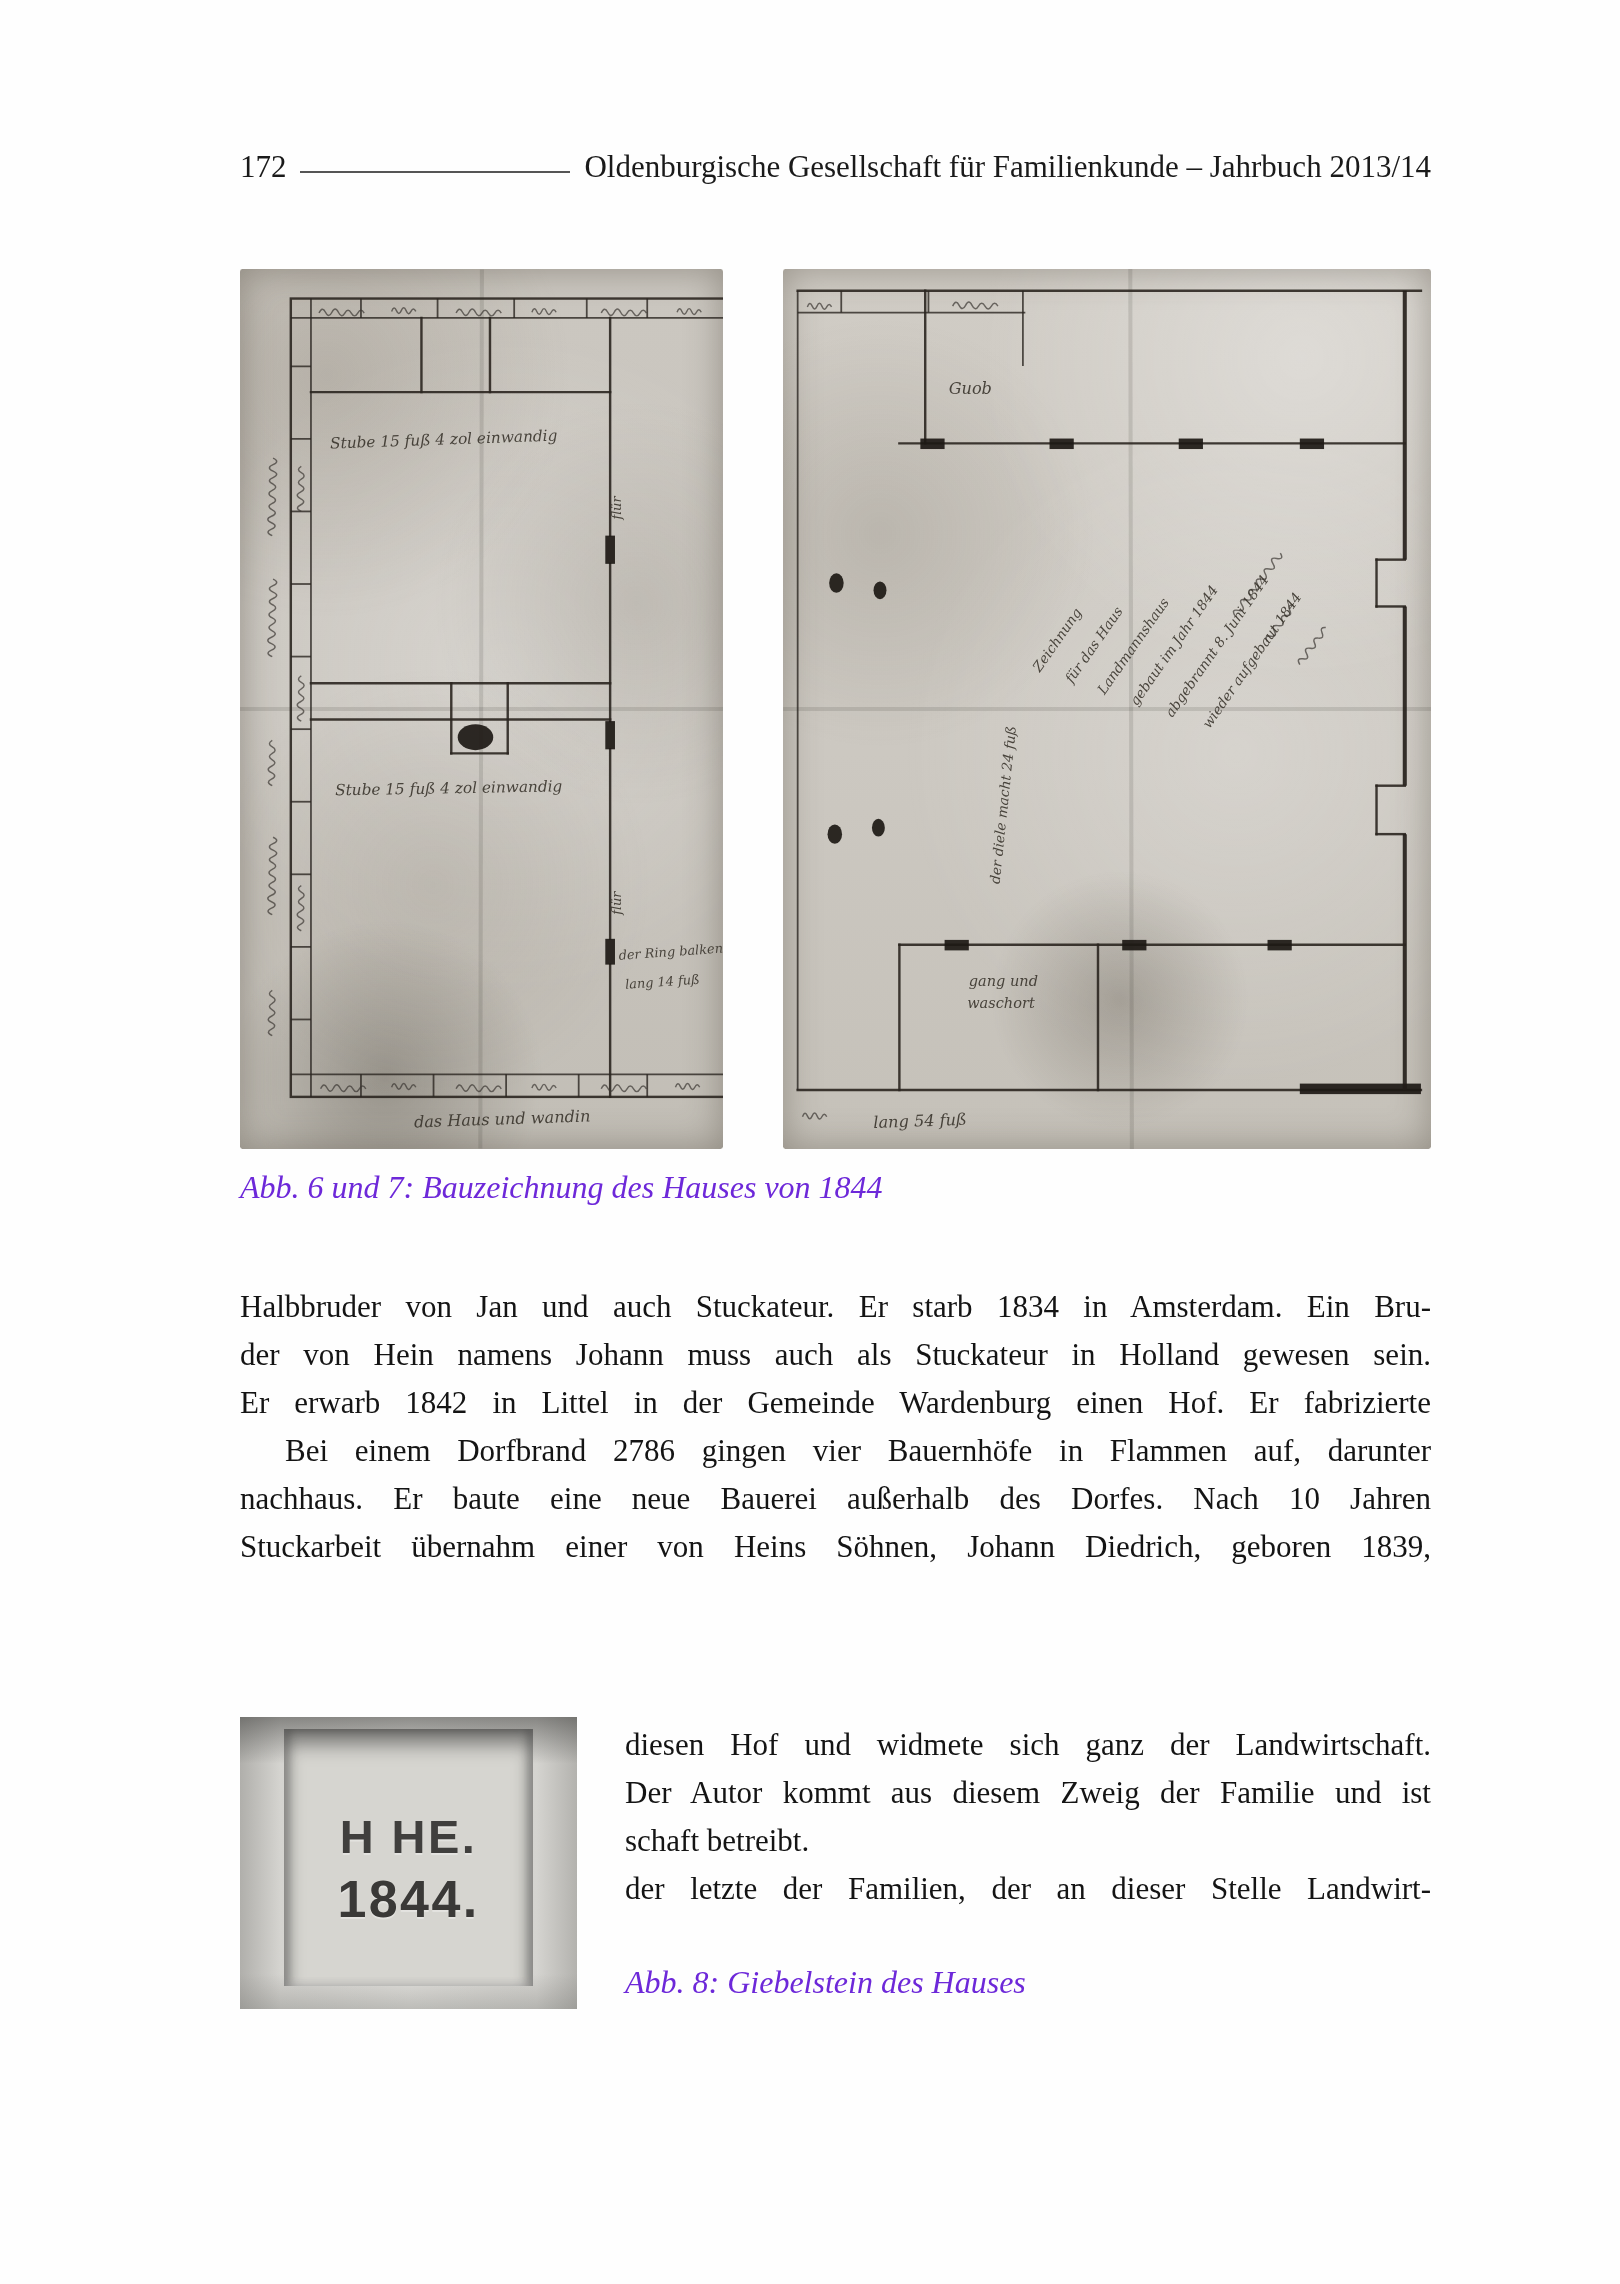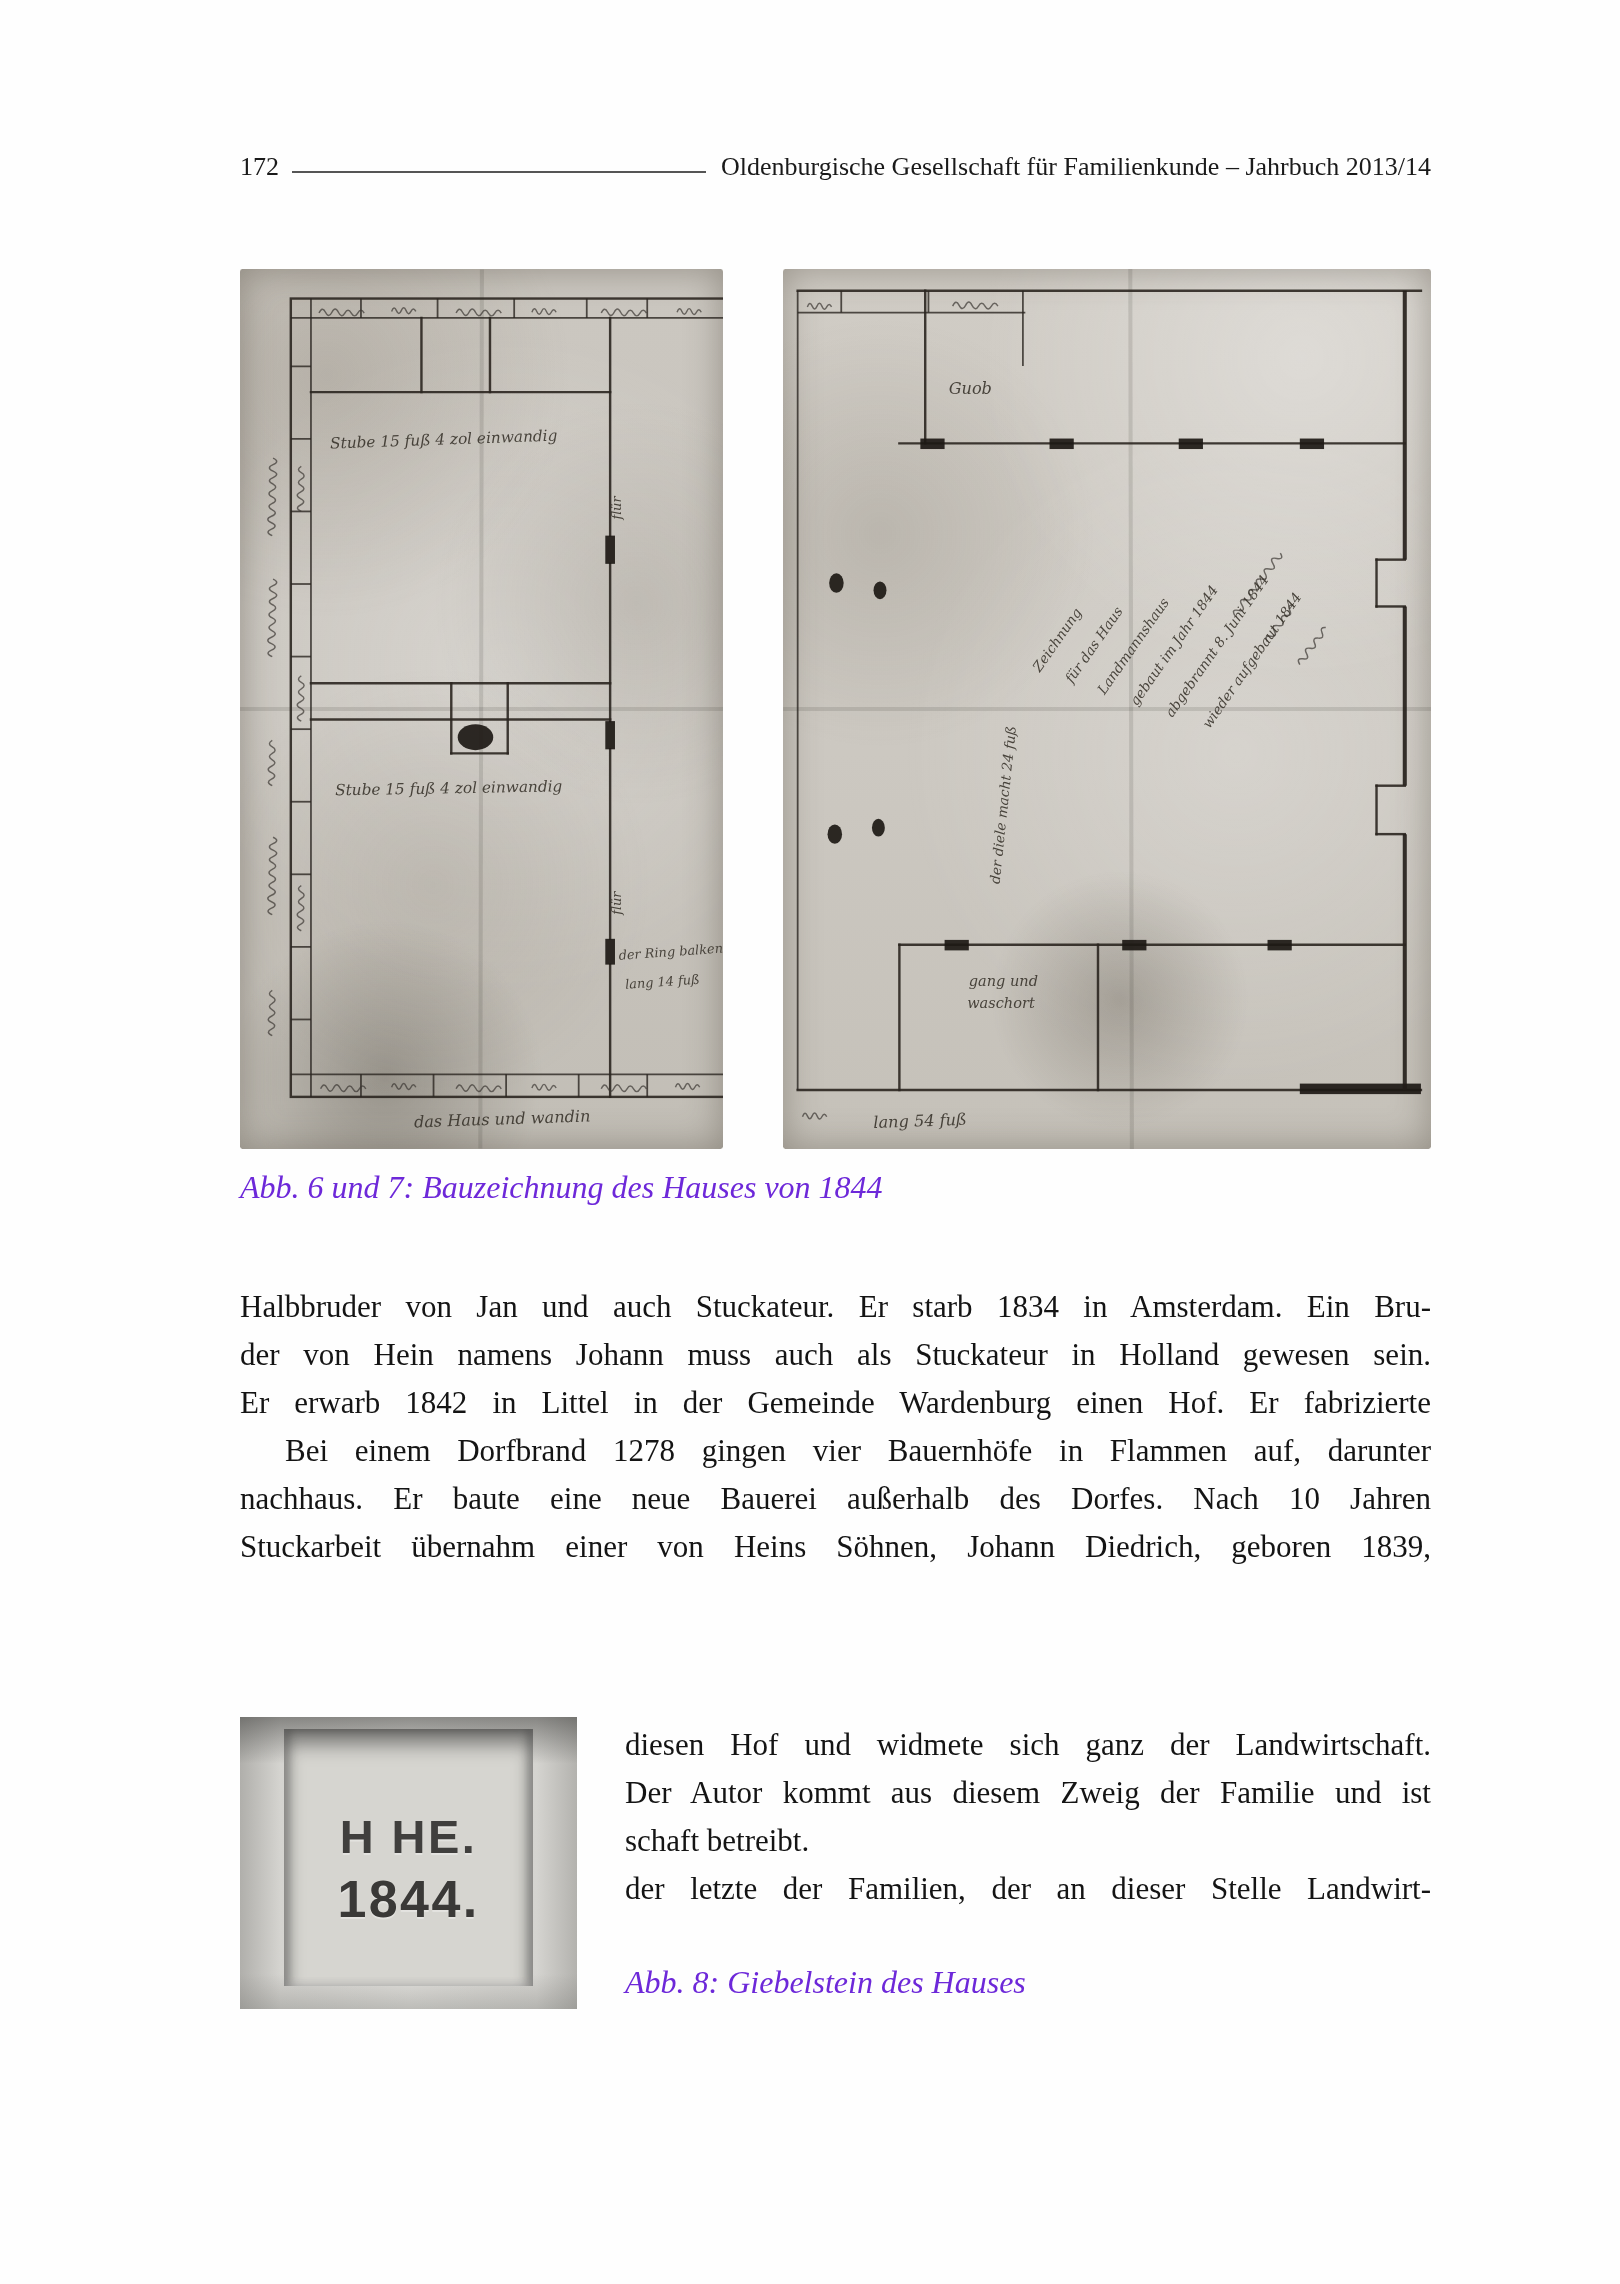--- a/index.html
+++ b/index.html
@@ -7,21 +7,21 @@
     width:1621px;height:2284px;position:relative;
     background:#fefefe;
     font-family:"Liberation Serif", serif;
     color:#141414;
   }
 
   
   .page-header{
     position:absolute;left:240px;top:147px;width:1191px;
     display:flex;align-items:flex-start;
-    font-size:26px;line-height:39px;color:#1a1a1a;
+    font-size:31px;line-height:39px;color:#1a1a1a;
   }
   .page-num{flex:none;}
   .header-rule{flex:1;height:1.6px;background:#555;align-self:flex-start;margin:24px 14.5px 0 13px;}
   .header-title{flex:none;white-space:nowrap;}
 
   
   .plans{
     position:absolute;left:240px;top:269px;width:1191px;height:880px;
     margin:0;display:flex;gap:11.3px;
   }
@@ -287,21 +287,21 @@
       </svg>
     </div>
   </figure>
 
   <div class="caption caption-plans">Abb. 6 und 7: Bauzeichnung des Hauses von 1844</div>
 
   <div class="bodytext block1">
     <div class="line j">Halbbruder von Jan und auch Stuckateur. Er starb 1834 in Amsterdam. Ein Bru-</div>
     <div class="line j">der von Hein namens Johann muss auch als Stuckateur in Holland gewesen sein.</div>
     <div class="line j">Er erwarb 1842 in Littel in der Gemeinde Wardenburg einen Hof. Er fabrizierte</div>
-    <div class="line j indent">Bei einem Dorfbrand 1278 gingen vier Bauernhöfe in Flammen auf, darunter</div>
+    <div class="line j indent">Bei einem Dorfbrand 2786 gingen vier Bauernhöfe in Flammen auf, darunter</div>
     <div class="line j">nachhaus. Er baute eine neue Bauerei außerhalb des Dorfes. Nach 10 Jahren</div>
     <div class="line j">Stuckarbeit übernahm einer von Heins Söhnen, Johann Diedrich, geboren 1839,</div>
   </div>
 
   <div class="stone">
     <div class="stone-recess">
       <div class="stone-line stone-initials">H HE.</div>
       <div class="stone-line stone-year">1844.</div>
     </div>
   </div>

